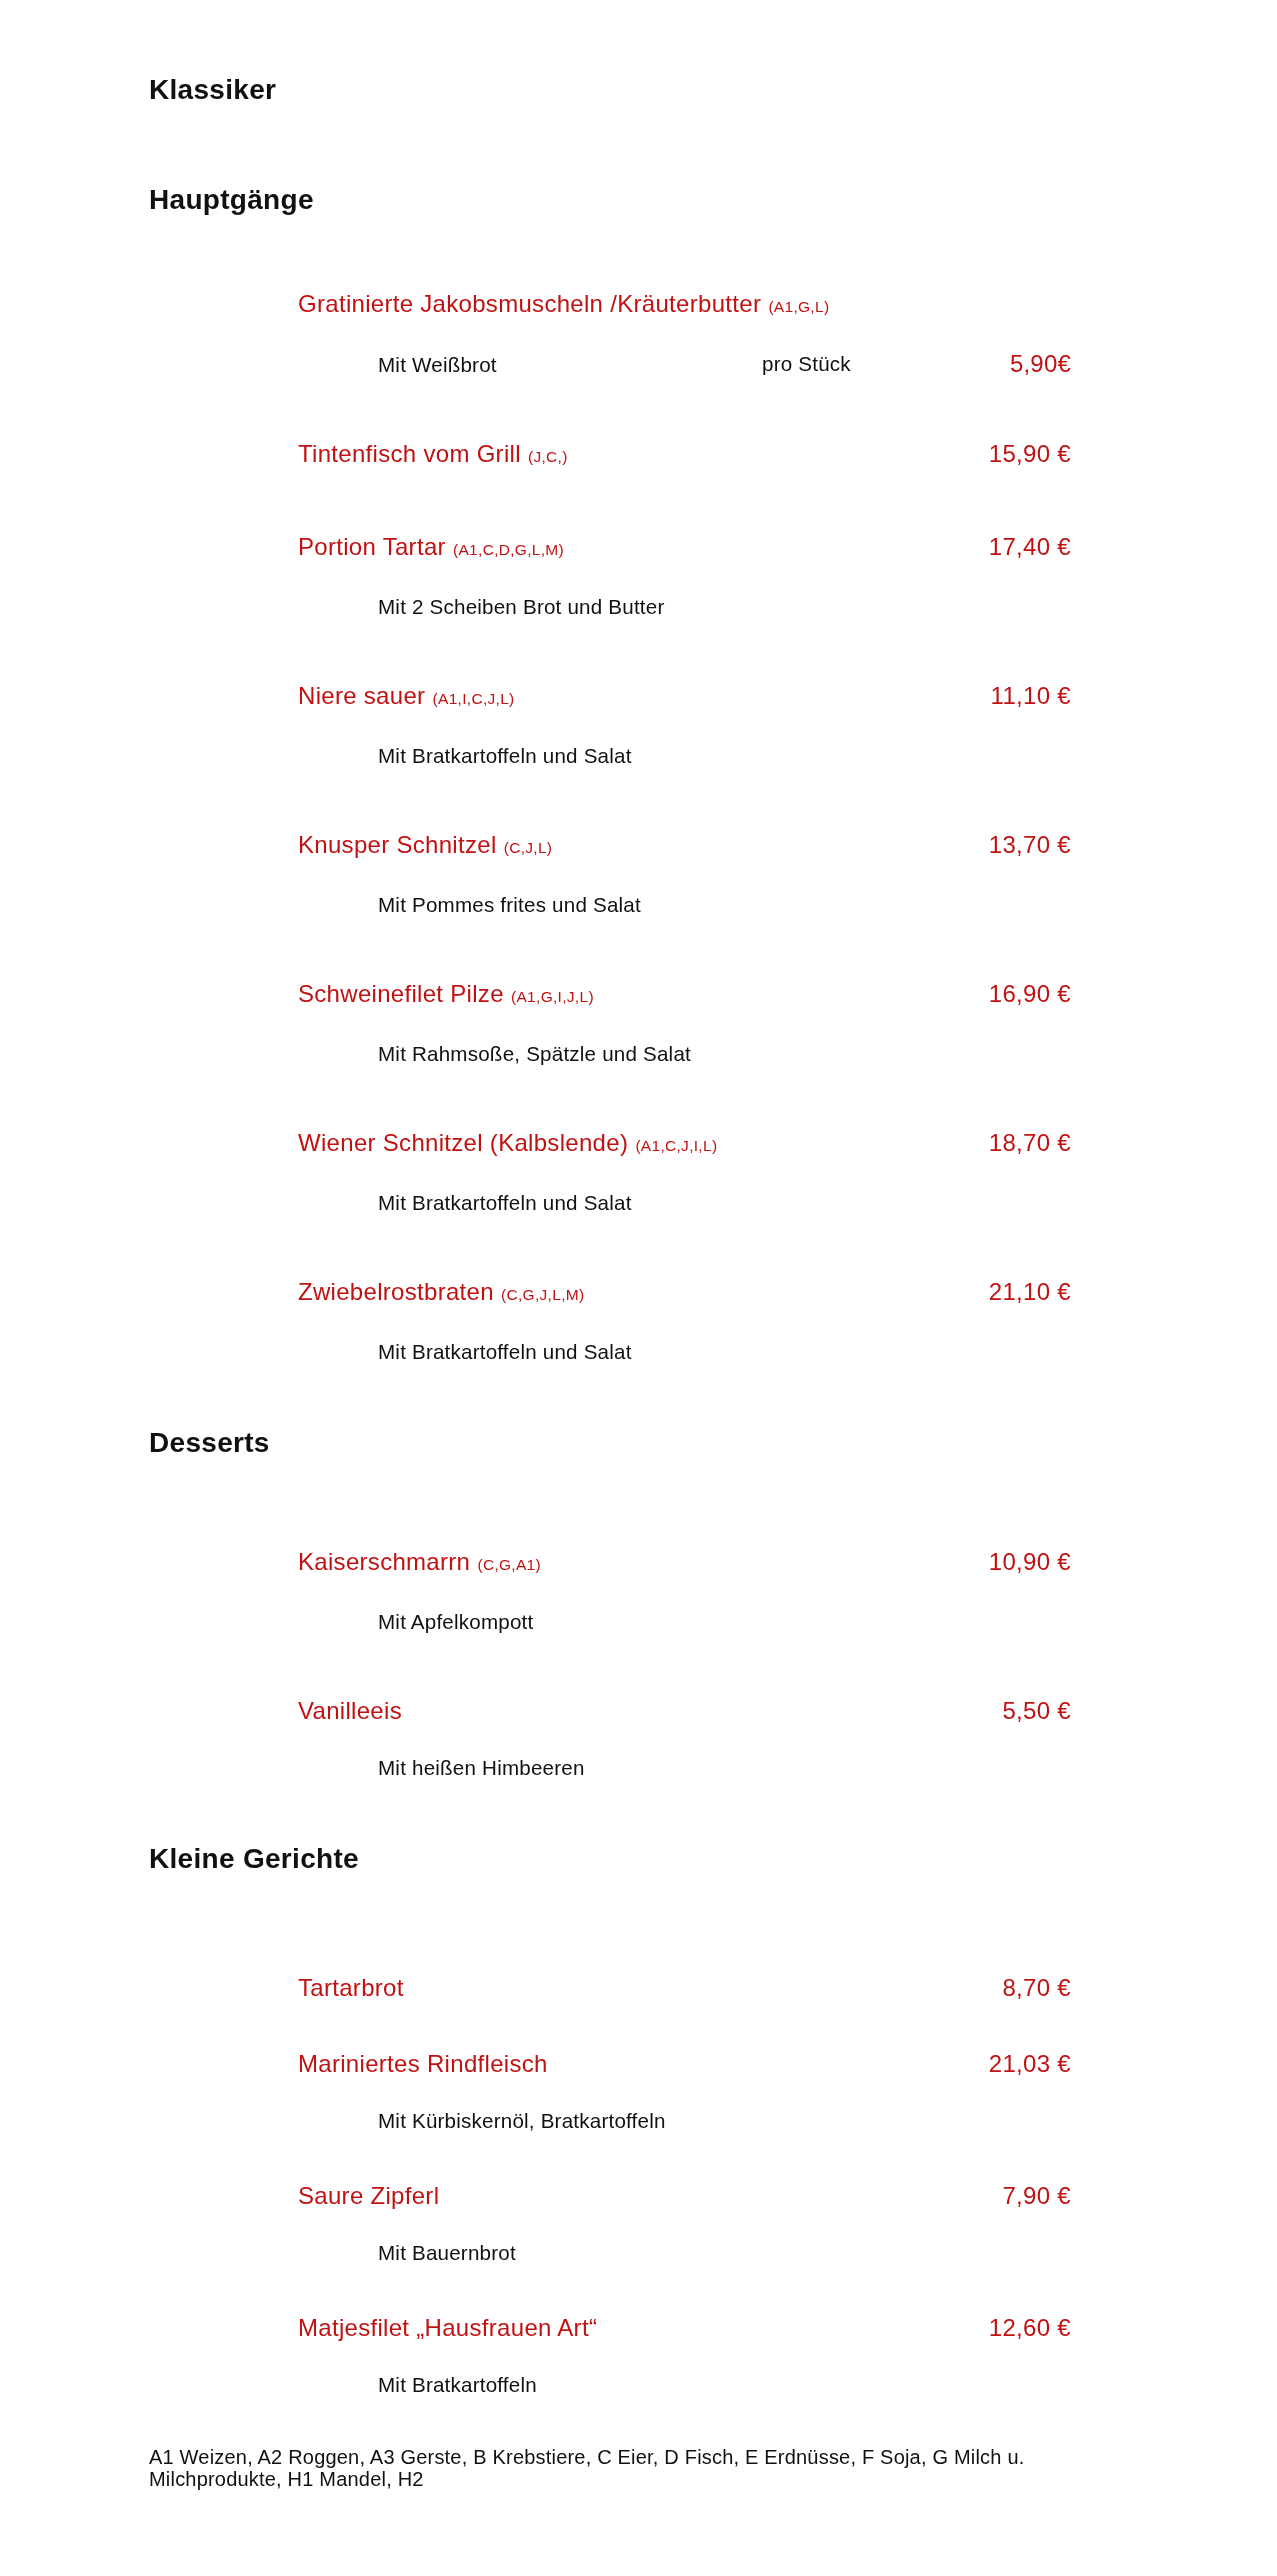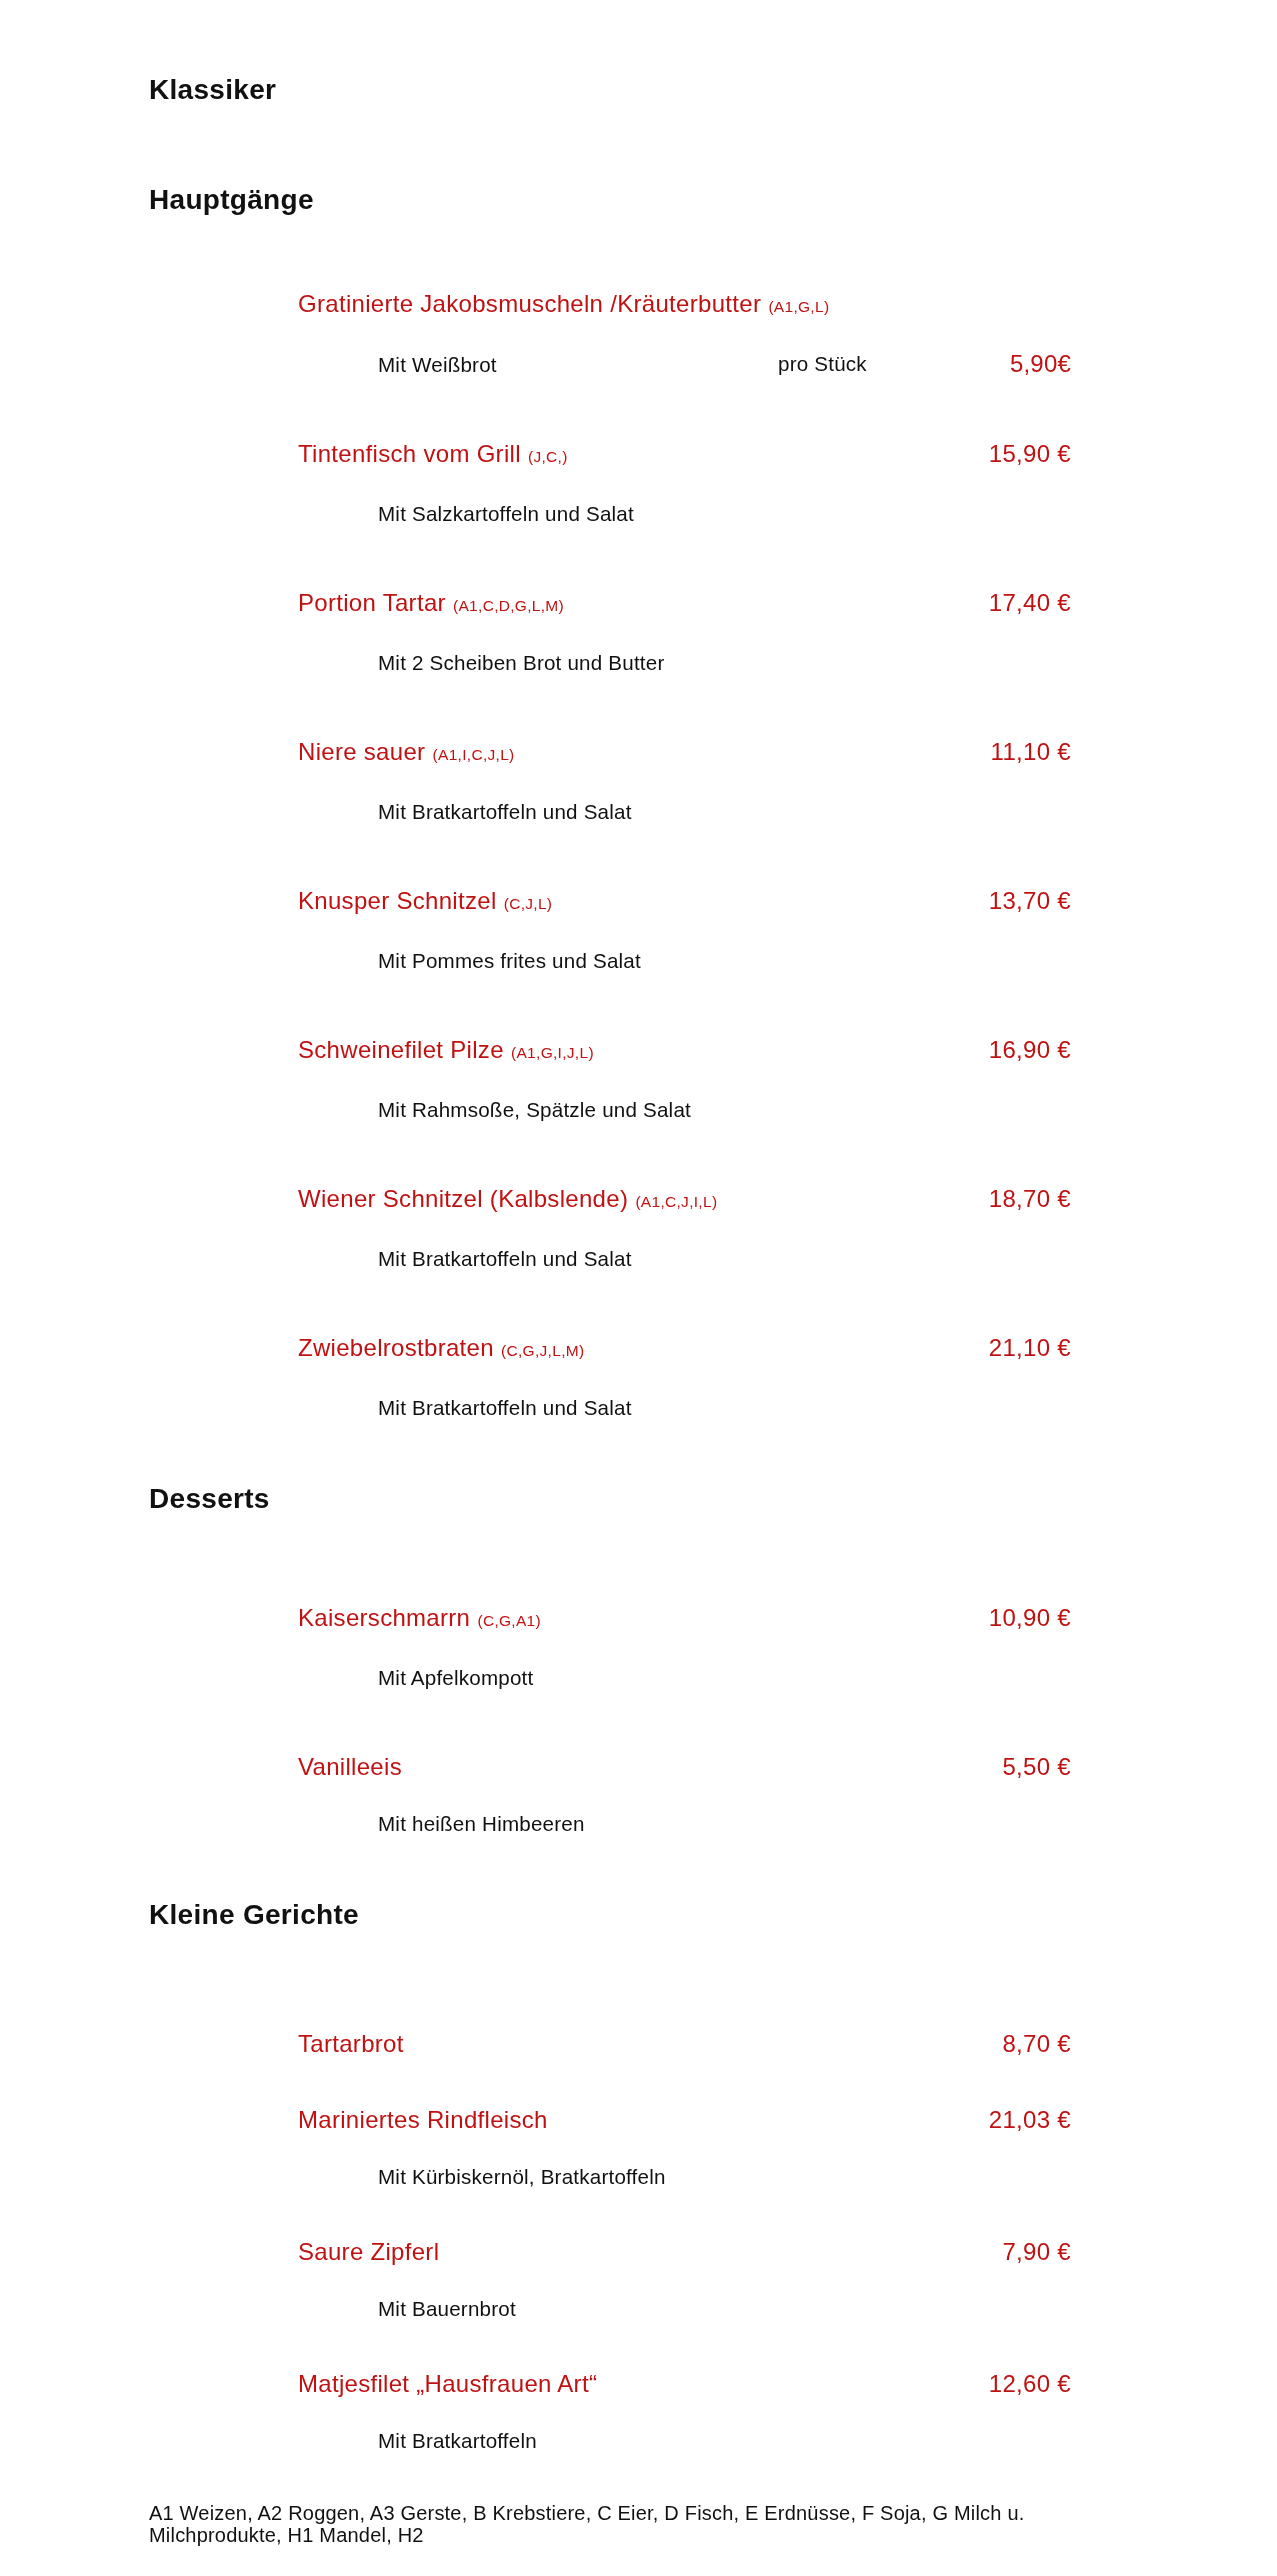--- a/index.html
+++ b/index.html
@@ -37,21 +37,21 @@
   }
   .item-allergens{font-size:15.5px;margin-left:7.2px;}
   .item-price{margin-left:auto;font-size:24px;white-space:nowrap;color:var(--red);text-align:center;}
 
   .side-row{
     position:relative;display:flex;align-items:baseline;
     margin-top:32px;font-size:20.6px;line-height:24px;color:var(--ink);
     letter-spacing:0.2px;
   }
   .side-text{margin-left:80px;}
-  .price-note{position:absolute;left:480px;color:var(--ink);}
+  .price-note{position:absolute;left:464px;color:var(--ink);}
 
   .footer{margin-top:28px;font-size:20px;line-height:22px;color:var(--ink);letter-spacing:0.2px;}
   .footer p{margin:0 0 41px 0;}
 </style>
 </head>
 <body>
 
 <div class="page">
   <div class="content">
     <div>
@@ -71,23 +71,20 @@
                 <span class="price-note">pro Stück</span>
                 <span class="item-price">5,90€</span>
               </div>
             </div>
             <div class="menu-item">
               <div class="title-row">
                 <span class="item-name">Tintenfisch vom Grill</span>
                 <span class="item-allergens">(J,C,)</span>
                 <span class="item-price">15,90 €</span>
               </div>
-              <div class="side-row">
-                <span class="side-text">Mit Salzkartoffeln und Salat</span>
-              </div>
             </div>
             <div class="menu-item">
               <div class="title-row">
                 <span class="item-name">Portion Tartar</span>
                 <span class="item-allergens">(A1,C,D,G,L,M)</span>
                 <span class="item-price">17,40 €</span>
               </div>
               <div class="side-row">
                 <span class="side-text">Mit 2 Scheiben Brot und Butter</span>
               </div>

